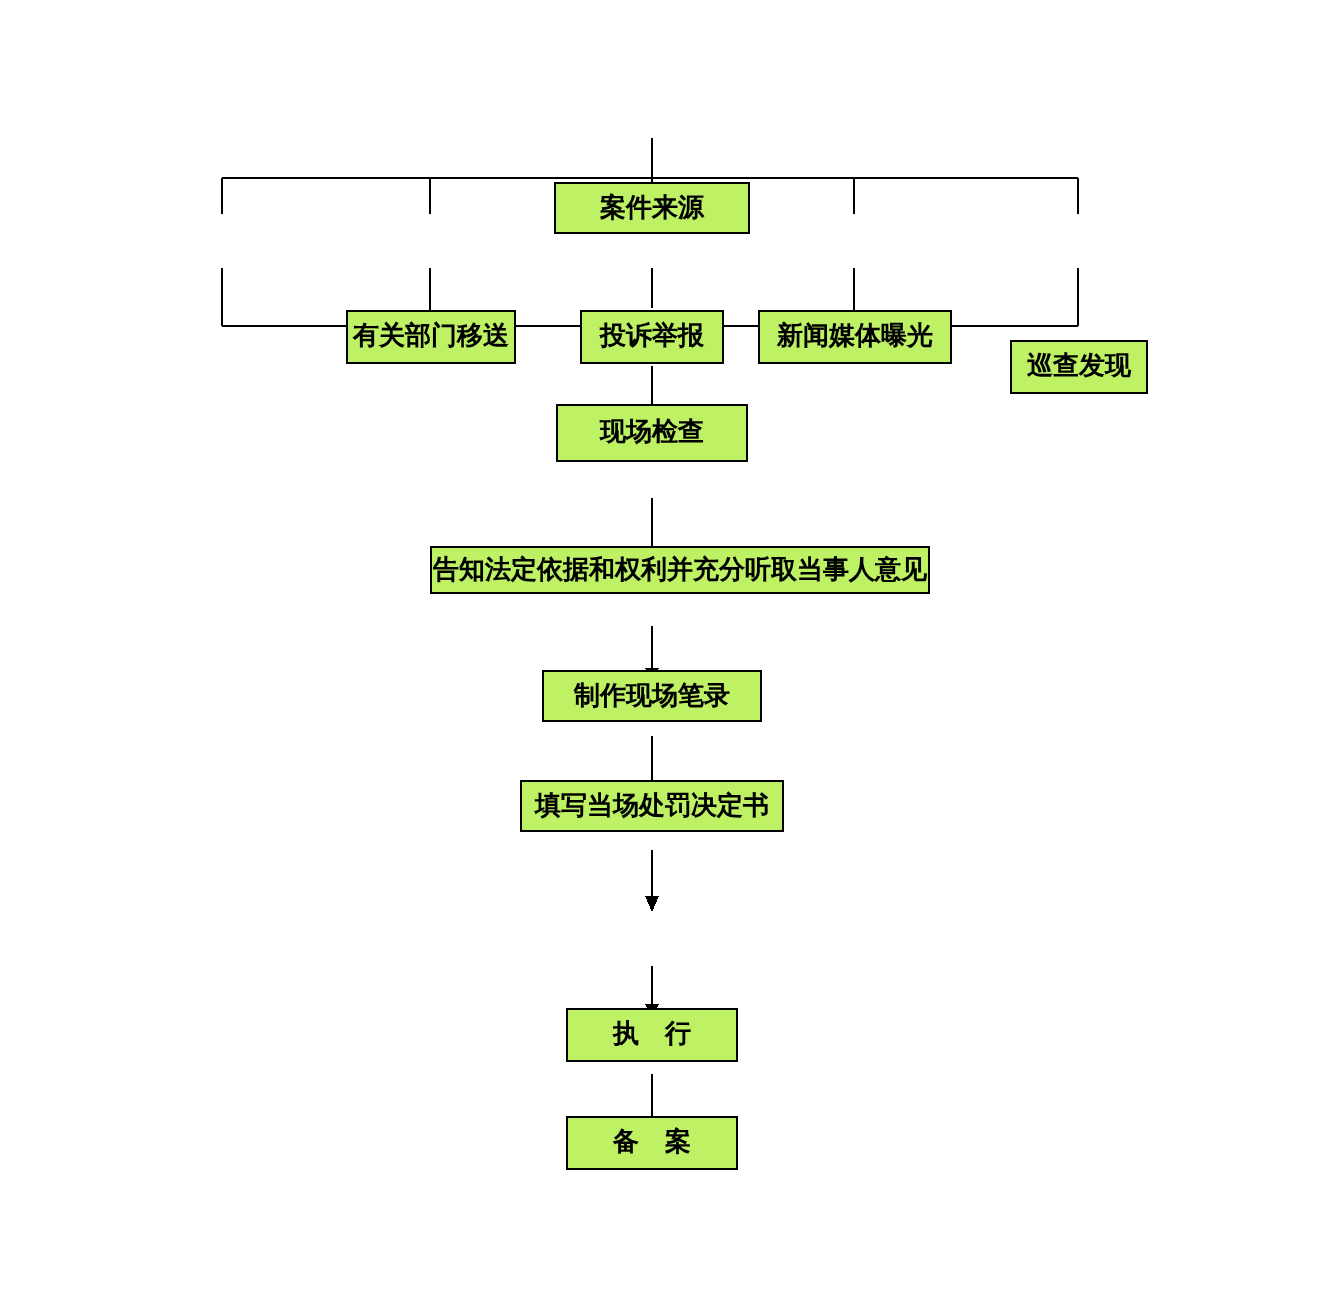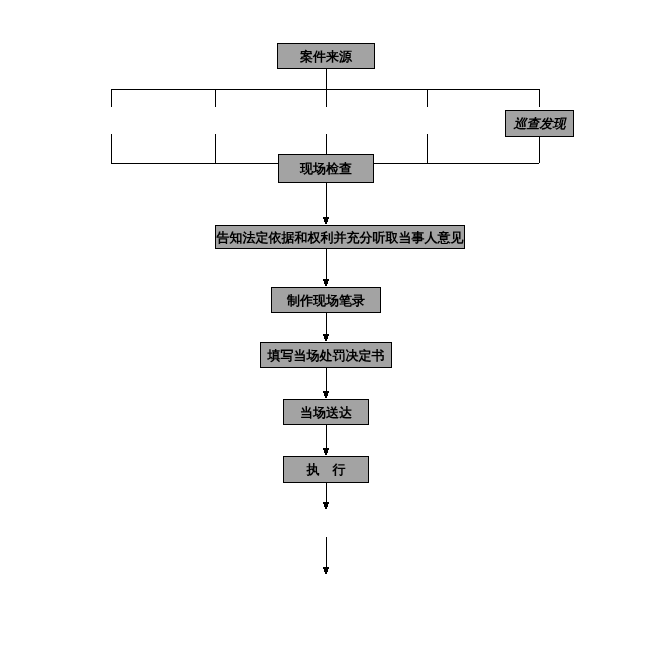--- a/index.html
+++ b/index.html
@@ -14,38 +14,39 @@
   .wires {
     position: absolute;
     left: 0; top: 0;
     width: 664px; height: 652px;
     shape-rendering: crispEdges;
   }
   .box {
     position: absolute;
     box-sizing: border-box;
     border: 1px solid #000000;
-    background: #a3a3a3;
+    background: #bef264;
     color: #000000;
     font-size: 13px;
     font-weight: bold;
     display: flex;
     align-items: center;
     justify-content: center;
     white-space: nowrap;
     line-height: 1;
     z-index: 2;
+    margin-top: 48px;
   }
   
   .b-case-source   { left: 277px; top: 43px;  width: 98px;  height: 26px; }
   .b-superior      { left: 74px;  top: 107px; width: 74px;  height: 27px; }
   .b-dept-transfer { left: 173px; top: 107px; width: 85px;  height: 27px; }
   .b-complaint     { left: 290px; top: 107px; width: 72px;  height: 27px; }
   .b-media         { left: 379px; top: 107px; width: 97px;  height: 27px; }
-  .b-patrol        { left: 505px; top: 110px; width: 69px;  height: 27px; font-style: italic; }
+  .b-patrol        { left: 505px; top: 122px; width: 69px;  height: 27px; }
   .b-onsite        { left: 278px; top: 154px; width: 96px;  height: 29px; text-align: center; }
   .b-inform        { left: 215px; top: 225px; width: 250px; height: 24px; }
   .b-record        { left: 271px; top: 287px; width: 110px; height: 26px; }
   .b-decision      { left: 260px; top: 342px; width: 132px; height: 26px; }
   .b-deliver       { left: 283px; top: 399px; width: 86px;  height: 26px; }
   .b-execute       { left: 283px; top: 456px; width: 86px;  height: 27px; text-align: right; }
   .b-filing        { left: 283px; top: 510px; width: 86px;  height: 27px; }
   .b-archive       { left: 283px; top: 575px; width: 86px;  height: 27px; }
 </style>
 </head>
@@ -98,21 +99,24 @@
       <line x1="326" y1="483" x2="326" y2="503" stroke="#000000" stroke-width="1"></line>
       <polygon points="322.5,502 329.5,502 326,510" fill="#000000"></polygon>
     </g>
     <g>
       <line x1="326" y1="537" x2="326" y2="568" stroke="#000000" stroke-width="1"></line>
       <polygon points="322.5,567 329.5,567 326,575" fill="#000000"></polygon>
     </g>
   </svg>
 
   <div class="box b-case-source">案件来源</div>
+  <div class="box b-dept-transfer">有关部门移送</div>
+  <div class="box b-complaint">投诉举报</div>
+  <div class="box b-media">新闻媒体曝光</div>
   <div class="box b-patrol">巡查发现</div>
   <div class="box b-onsite">现场检查</div>
   <div class="box b-record">制作现场笔录</div>
   <div class="box b-inform">告知法定依据和权利并充分听取当事人意见</div>
   <div class="box b-decision">填写当场处罚决定书</div>
-  <div class="box b-deliver">当场送达</div>
   <div class="box b-execute">执　行</div>
+  <div class="box b-filing">备　案</div>
 
 </div>
 
 </body></html>

